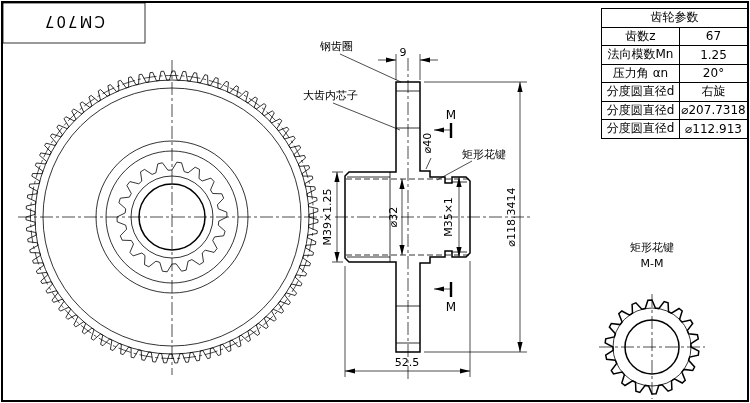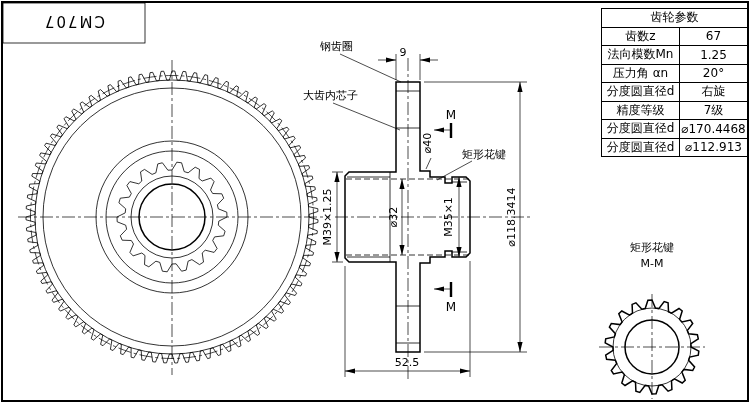--- a/index.html
+++ b/index.html
@@ -179,26 +179,22 @@
   </tr>
   <tr>
     <td>压力角 αn</td>
     <td>20°</td>
   </tr>
   <tr>
     <td>分度圆直径d</td>
     <td>右旋</td>
   </tr>
   <tr>
-    <td>精度等级</td>
-    <td>7级</td>
-  </tr>
-  <tr>
     <td>分度圆直径d</td>
-    <td>⌀170.4468</td>
+    <td>⌀207.7318</td>
   </tr>
   <tr>
     <td>分度圆直径d</td>
     <td>⌀112.913</td>
   </tr>
 </tbody>
     </table>
 
 </div>
 

